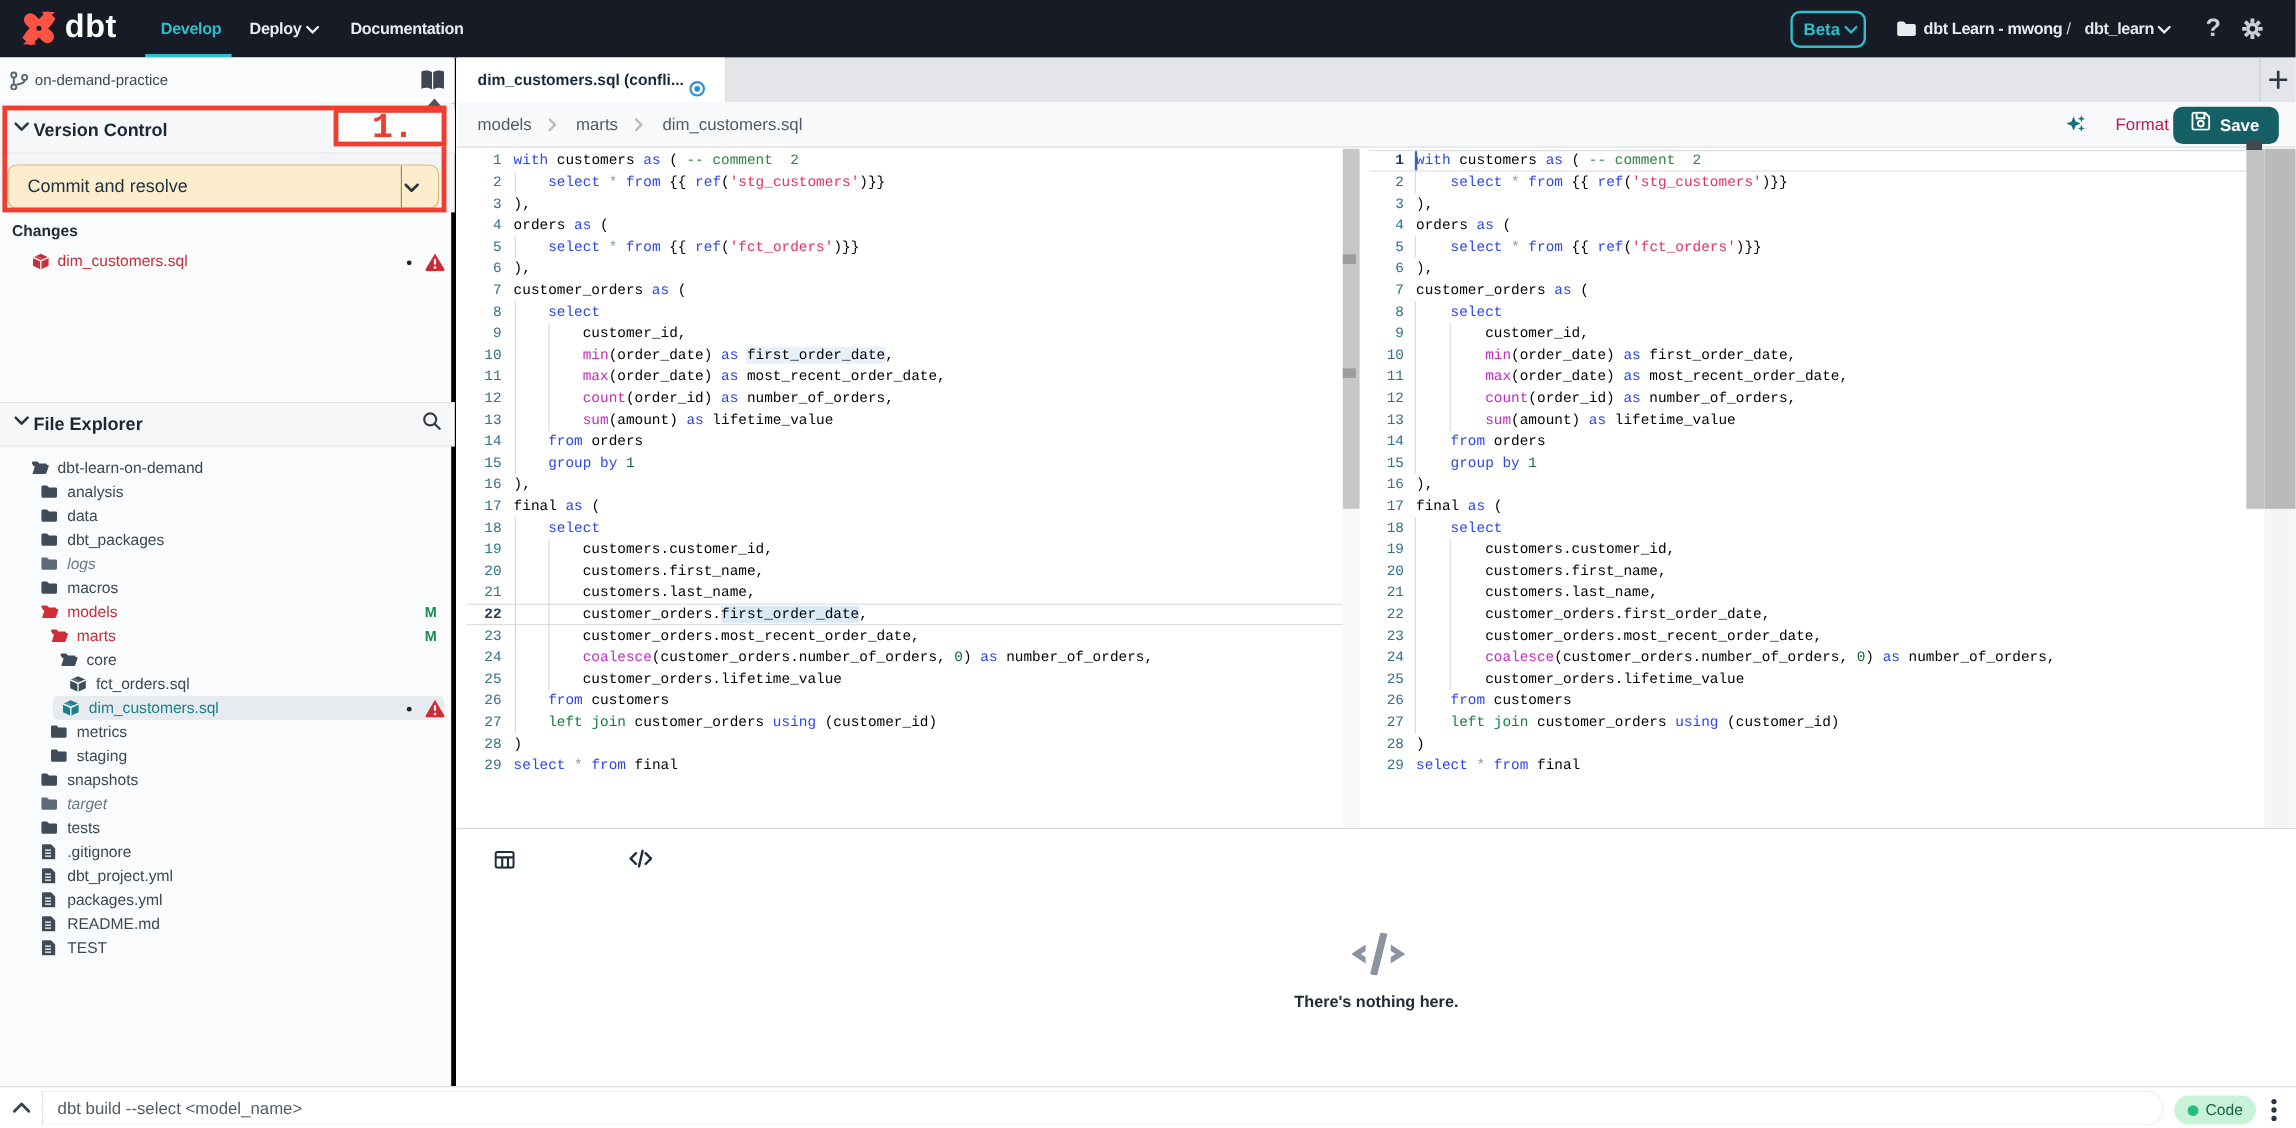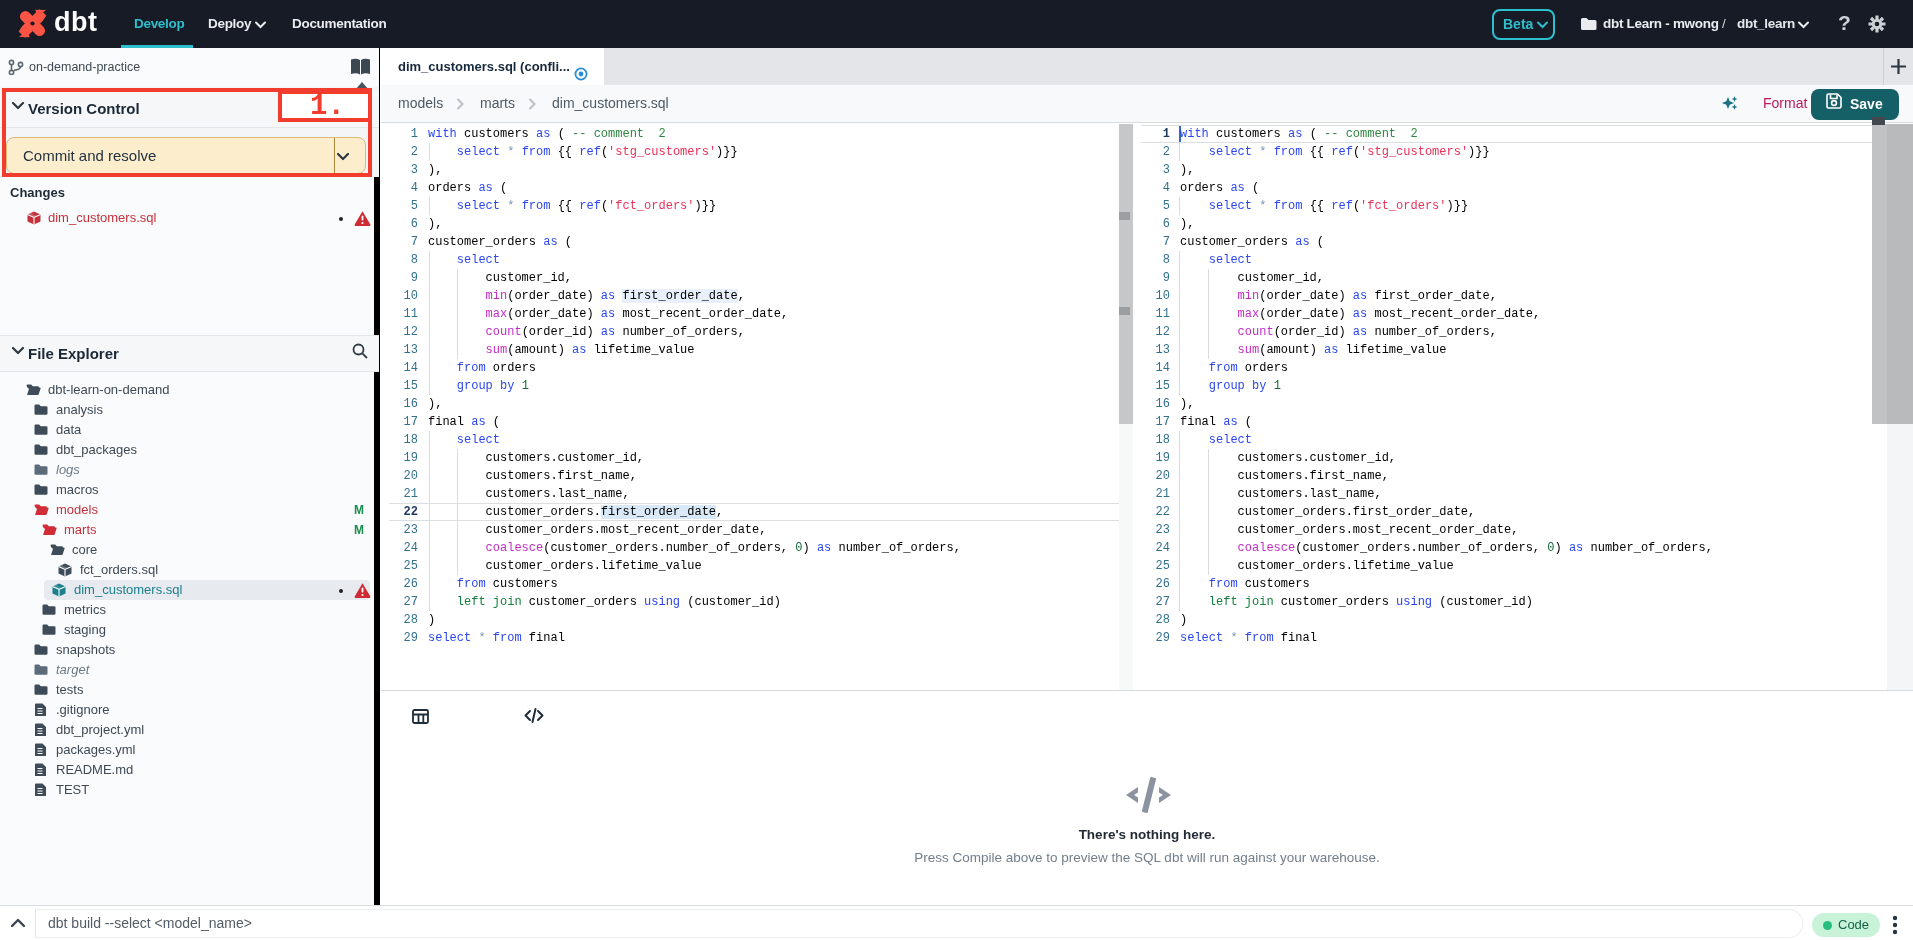--- a/index.html
+++ b/index.html
@@ -5,21 +5,21 @@
  font-family:"Liberation Sans",sans-serif;-webkit-font-smoothing:antialiased}
 .abs{position:absolute}
 
 #nav{position:absolute;left:0;top:0;width:1913px;height:48px;background:#161b26}
 #nav .lnk{position:absolute;top:0;height:48px;line-height:48px;font-size:13.5px;font-weight:700;color:#e9ebee;letter-spacing:-.3px}
 #devu{position:absolute;left:121px;top:45px;width:72px;height:3px;background:#2ebfce}
 .tealtxt{color:#2ebfce!important}
 #beta{position:absolute;left:1492px;top:9px;width:63px;height:31px;border:2px solid #2ebfce;border-radius:8px;
  color:#2ebfce;font-size:14px;font-weight:700;line-height:27px;text-align:left;padding-left:9px}
 
-#side{position:absolute;left:0;top:48px;width:380px;height:857px;background:#fafbfc;border-right:6px solid #000000}
+#side{position:absolute;left:0;top:48px;width:380px;height:857px;background:#fafbfc;border-right:4px solid #000000}
 #brrow{position:absolute;left:0;top:0;width:379px;height:38px;background:#fafbfc}
 #brrow .t{position:absolute;left:29px;top:0;line-height:38px;font-size:12.5px;color:#3e4954}
 .shead{position:absolute;left:0;width:379px;height:37px;background:#f6f7f9;border-bottom:1px solid #e3e6e9}
 .shead .t{position:absolute;left:28px;top:0;line-height:36px;font-size:15px;font-weight:700;color:#1b2836}
 #commit{position:absolute;left:6px;top:89px;width:360px;height:37px;background:#fceecd;border:1px solid #dbb878;border-radius:8px}
 #commit .t{position:absolute;left:16px;top:0;line-height:35px;font-size:15px;color:#233240}
 #commit .dv{position:absolute;right:30px;top:0;width:1px;height:35px;background:#a8863a}
 #changes{position:absolute;left:10px;top:137px;font-size:13px;font-weight:700;color:#1f2a36}
 .frow{position:absolute;font-size:13px;color:#3e4954;white-space:nowrap}
 .red{color:#c5303a}
@@ -533,21 +533,20 @@
         <g fill="none" stroke="#1f2c3a" stroke-width="2" stroke-linecap="round" stroke-linejoin="round">
 <path d="M6 4 L1.5 8.5 L6 13"></path>
           <path d="M14 4 L18.5 8.5 L14 13"></path>
           <path d="M11.5 2 L8.5 15"></path>
         </g>
       </svg>
     </div>
 <div id="empt">
 <div style="height:86px"></div>
 <div class="h">There's nothing here.</div>
-<div class="p">Press Compile above to preview the SQL dbt will run against your warehouse.</div>
 </div>
 <div class="abs" style="left:745px;top:86px">
       <svg width="45" height="36" viewBox="0 0 45 36" style="">
         <g fill="#8b93a0">
           <path d="M12 10 L0 18 L12 26 L12 20.5 L8 18 L12 15.5 Z"></path>
 <path d="M33 10 L45 18 L33 26 L33 20.5 L37 18 L33 15.5 Z"></path>
 <rect x="20" y="0" width="6" height="36" rx="1" transform="rotate(14 23 18)"></rect>
         </g>
       </svg>
     </div>

